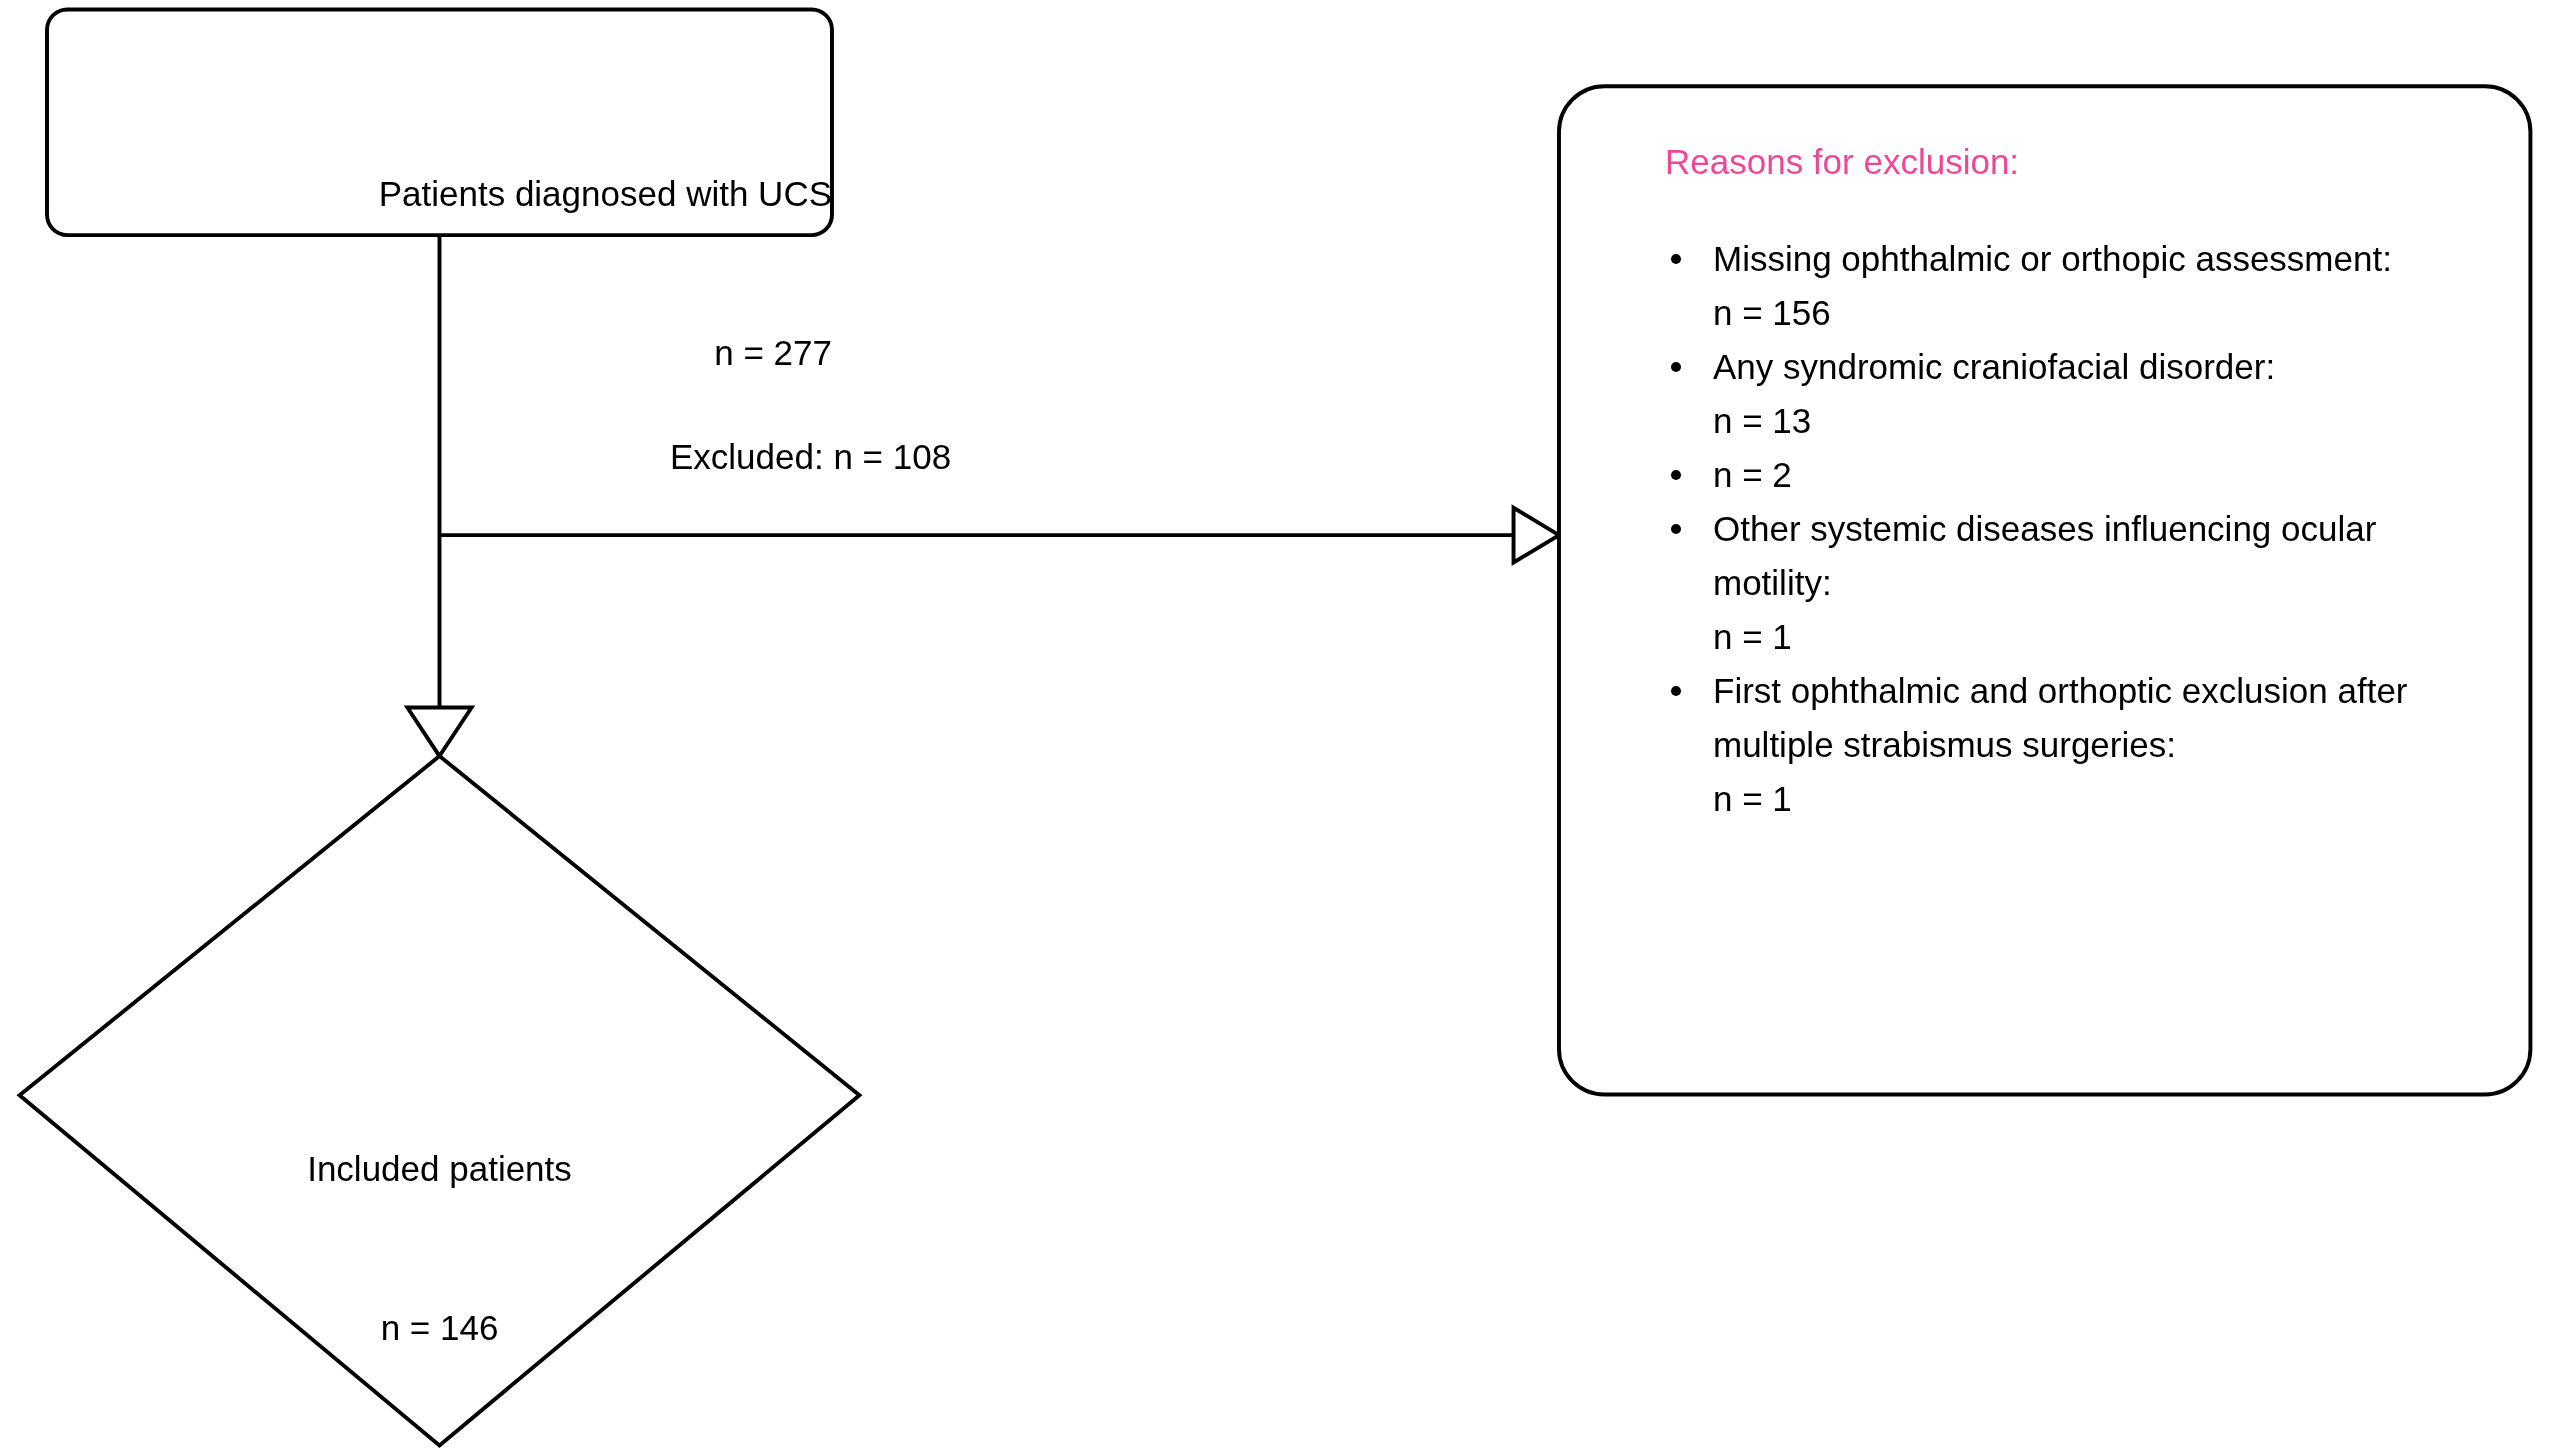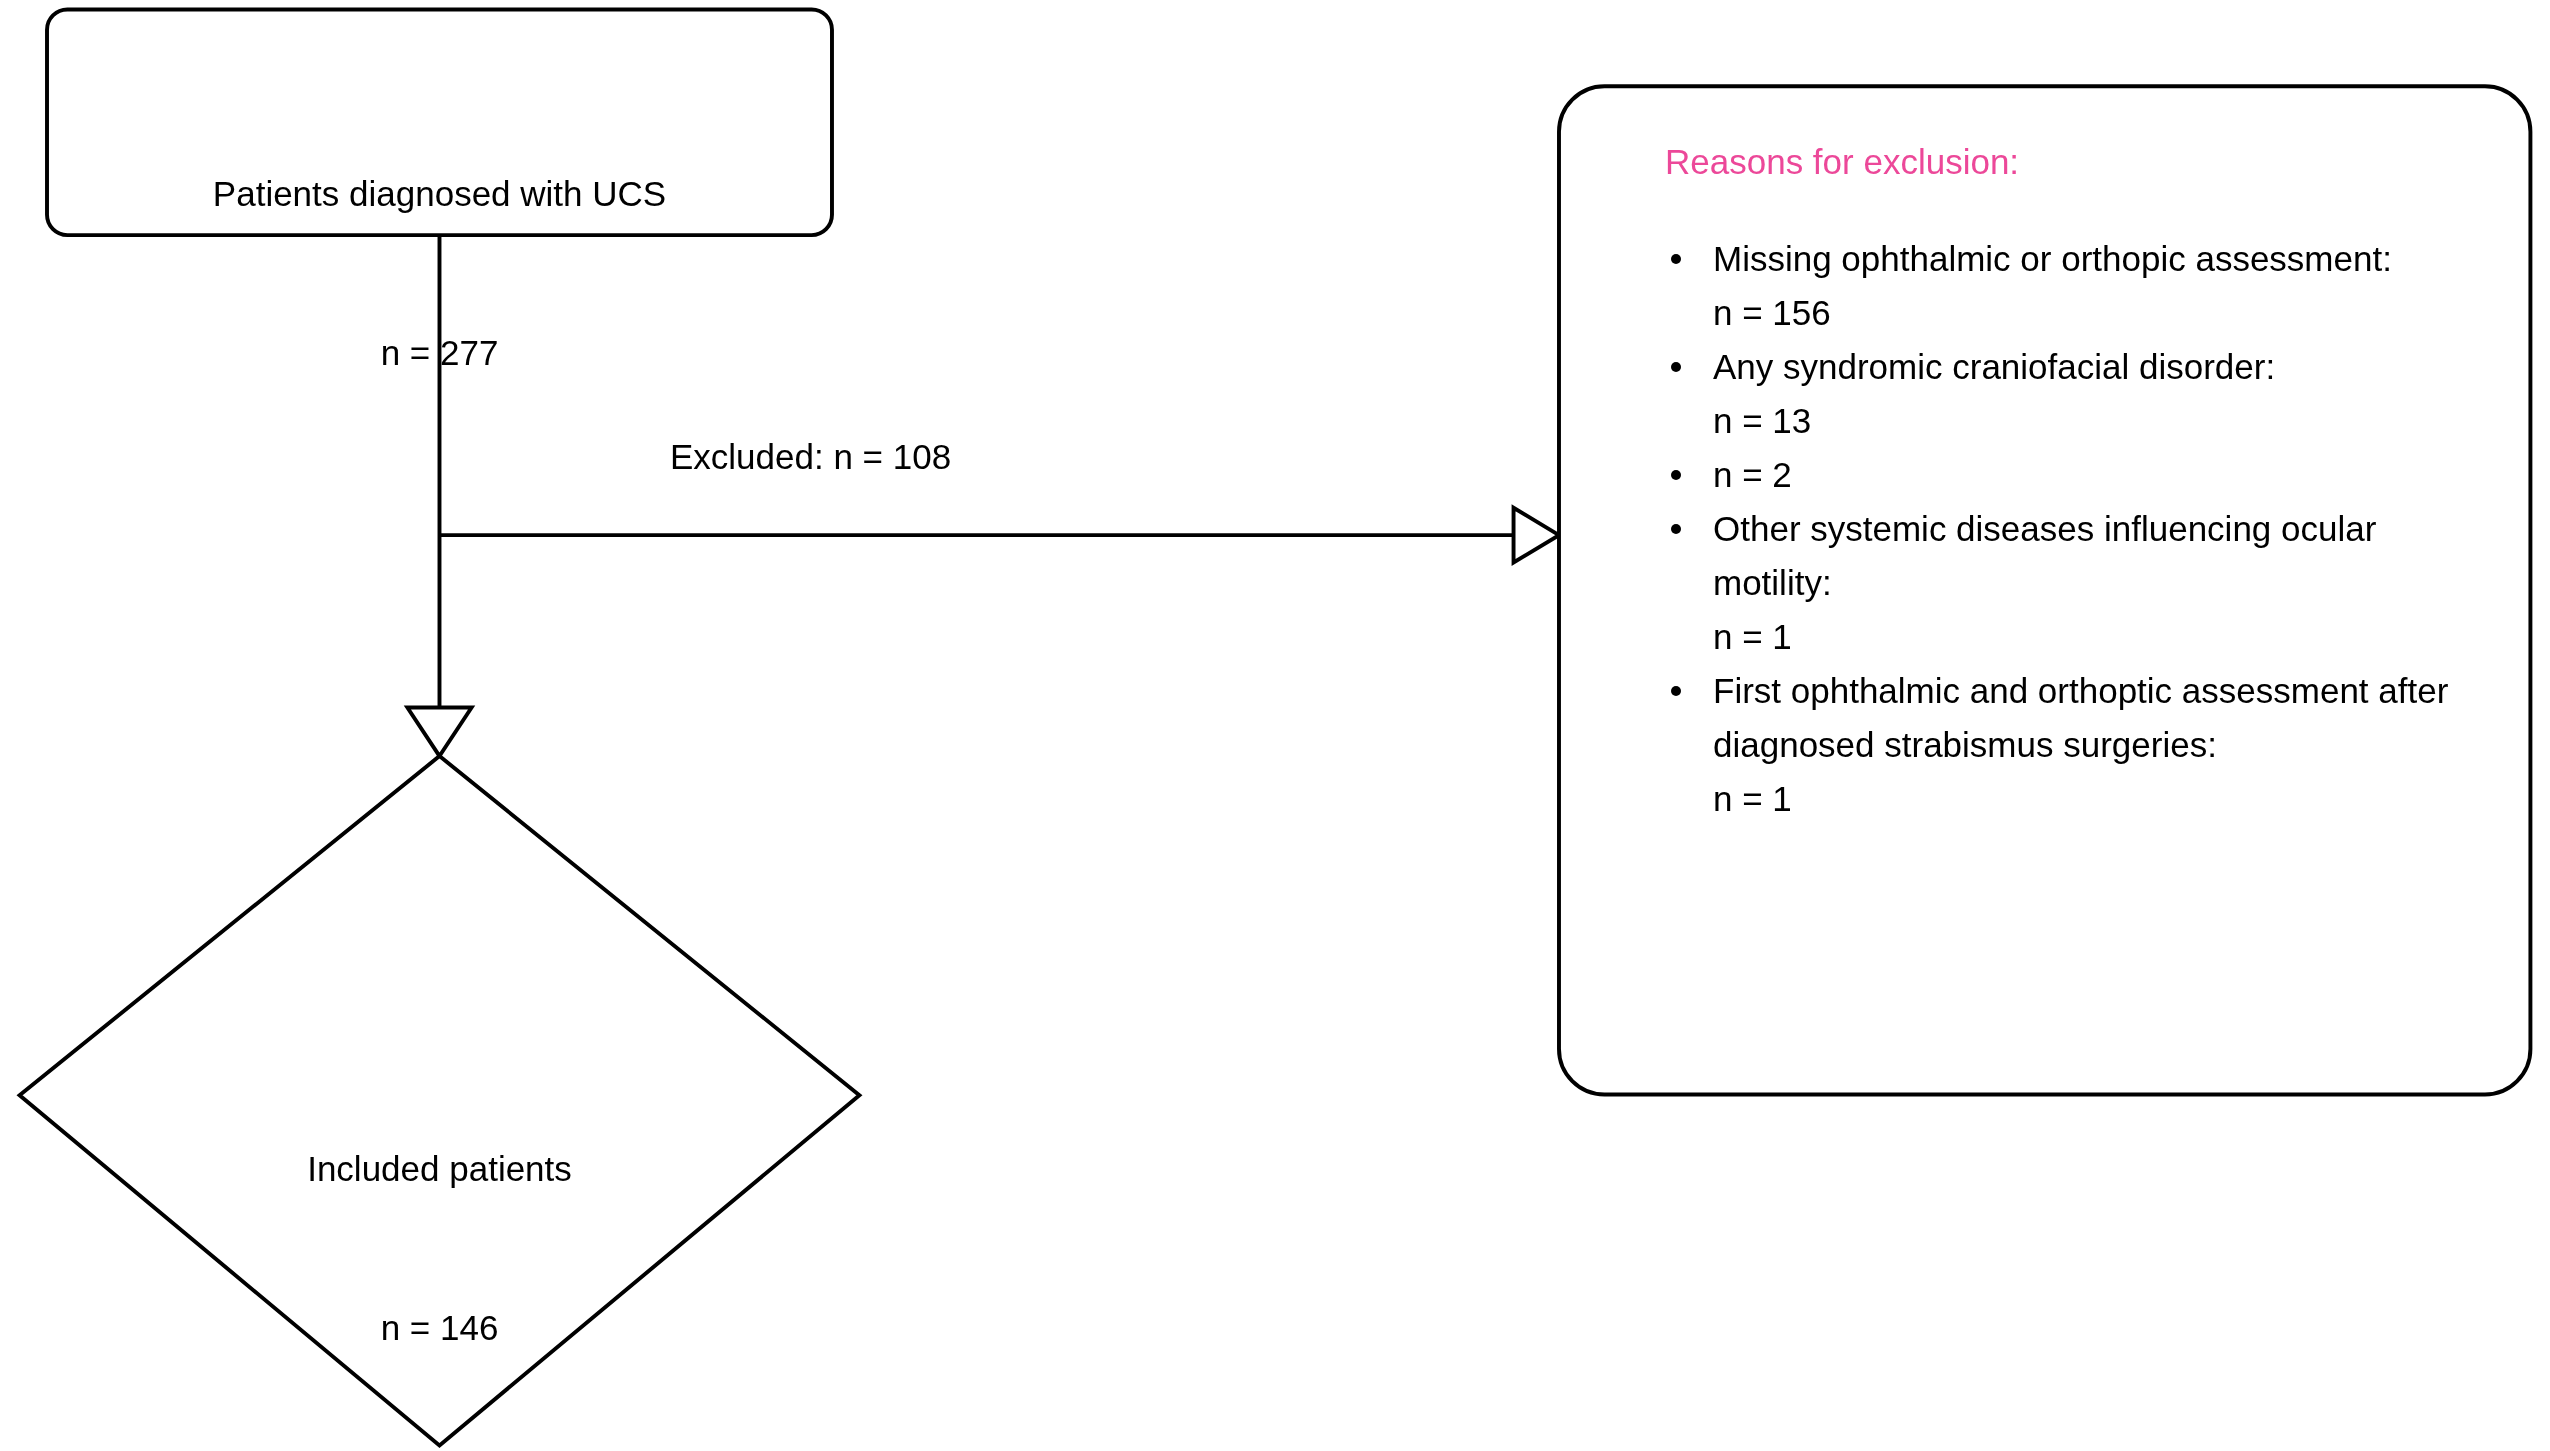--- a/index.html
+++ b/index.html
@@ -47,20 +47,21 @@
     line-height: 53px;
     color: #000000;
     white-space: pre;
   }
 
   
   #source-box-text {
     left: 47px;
     top: 61px;
     width: 785px;
+    text-align: right;
   }
 
   
   #included-diamond-text {
     left: 126px;
     top: 1036px;
     width: 627px;
   }
 
   
@@ -175,21 +176,21 @@
             <span class="bullet-dot"></span>
             <span class="reason-count">n = 2</span>
           </li>
           <li>
             <span class="bullet-dot"></span>
             <span class="reason-label">Other systemic diseases influencing ocular motility:</span>
             <span class="reason-count">n = 1</span>
           </li>
           <li>
             <span class="bullet-dot"></span>
-            <span class="reason-label">First ophthalmic and orthoptic assessment after diagnosed strabismus surgeries:</span>
+            <span class="reason-label">First ophthalmic and orthoptic exclusion after multiple strabismus surgeries:</span>
             <span class="reason-count">n = 1</span>
           </li>
         </ul>
     </div>
 
   </div>
 </div>
 
 
 </body></html>

